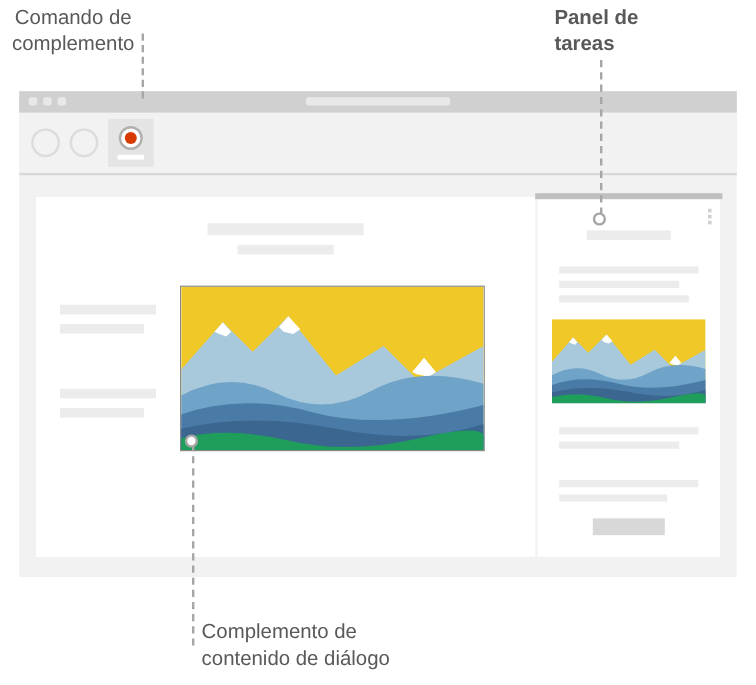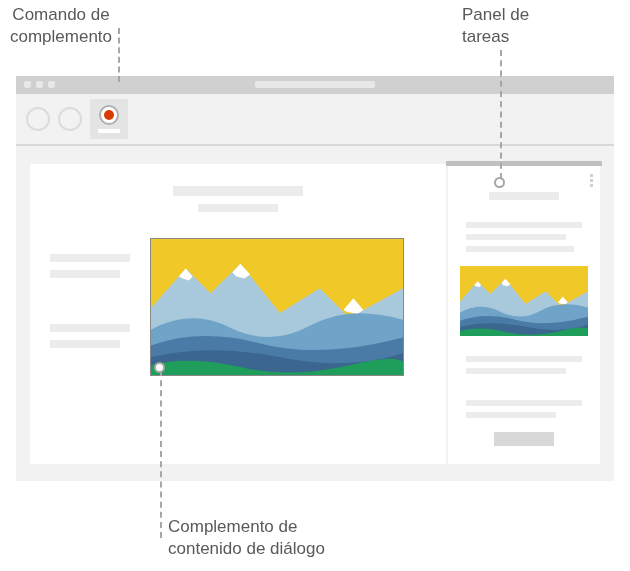--- a/index.html
+++ b/index.html
@@ -40,21 +40,21 @@
 .tp-image { position: absolute; left: 12px; top: 102px; width: 128px; height: 70px; }
 .tp-button { position: absolute; left: 50%; bottom: 18px; transform: translateX(-50%); width: 60px; height: 14px; background: #d8d8d8; }
 
 .mountain-svg { width: 100%; height: 100%; display: block; }
 </style>
 </head>
 <body>
 
 <div class="label" style="left:10px; top:4px; white-space:pre-line;text-align:center;">Comando de
 complemento</div>
-<div class="label" style="left:462px; top:4px; white-space:pre-line;">Panel de
+<div class="label" style="left:462px; top:4px; white-space:pre-line;font-weight:bold;">Panel de
 tareas</div>
 <div class="label" style="left:168px; top:516px; white-space:pre-line;">Complemento de
 contenido de diálogo</div>
 
 <div class="connector v" style="left:118px; top:28px; height:54px;"></div>
 <div class="connector v" style="left:500px; top:50px; height:129px;"></div>
 <div class="dot" style="left:494px; top:177px;"></div>
 <div class="connector v" style="left:160px; top:370px; height:168px;"></div>
 <div class="dot" style="left:154px; top:362px;"></div>
 

